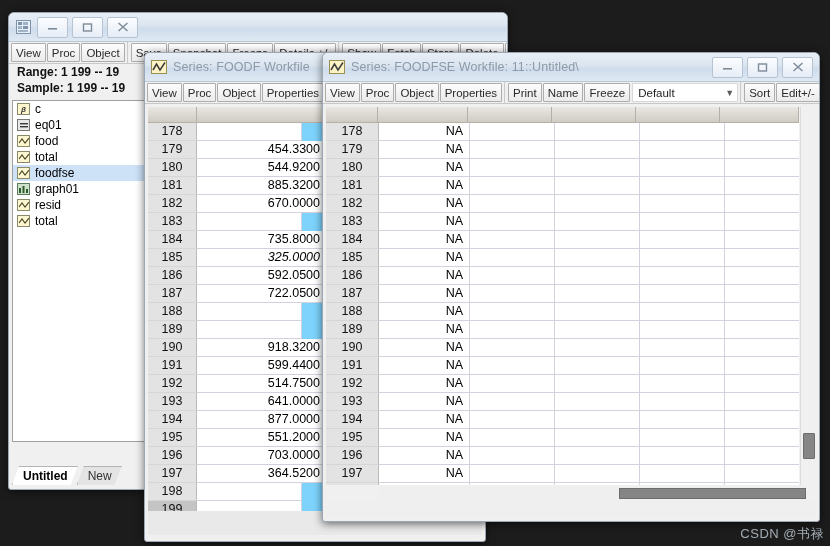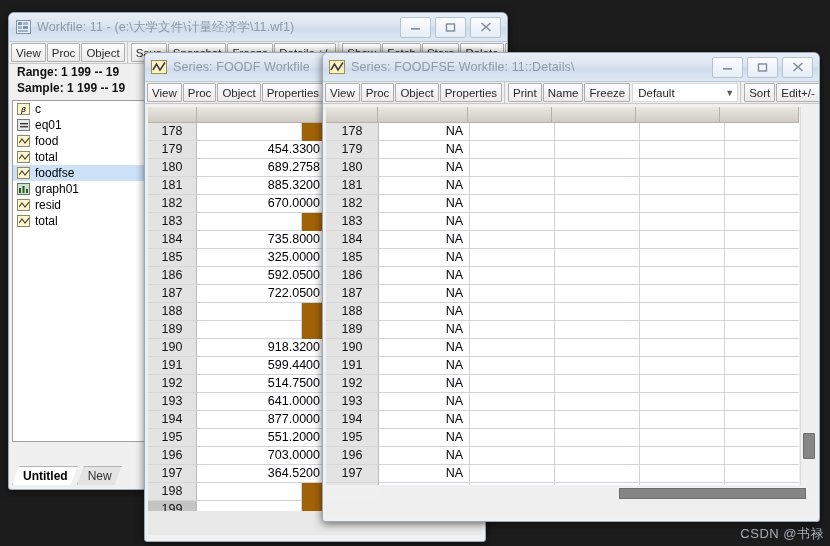--- a/index.html
+++ b/index.html
@@ -158,21 +158,21 @@
     margin-right: -1px;
     font-weight: bold;
     color: #000;
     clip-path: polygon(7px 0, 100% 0, calc(100% - 7px) 100%, 0 100%);
     position: relative;
   }
   .wf-tab.inactive { background: #e4e4e4; font-weight: normal; color: #333; }
 
   
   .sheet {
-    background: #a16207;
+    background: #7dd3fc;
     position: absolute;
     overflow: hidden;
   }
   .sheet-head {
     display: flex;
     height: 15px;
     background: #d4d0c8;
     border-bottom: 1px solid #b5b1a9;
   }
   .sheet-head .hcell {
@@ -257,21 +257,20 @@
       <span class="title-icon">
         <svg width="15" height="14" viewBox="0 0 15 14">
           <rect x="0.5" y="0.5" width="14" height="13" fill="#e9eef5" stroke="#7e93ad"></rect>
           <rect x="2" y="2" width="4" height="3" fill="#7e93ad"></rect>
           <rect x="7" y="2" width="5" height="3" fill="#9fb3c9"></rect>
           <rect x="2" y="6" width="4" height="3" fill="#9fb3c9"></rect>
           <rect x="7" y="6" width="5" height="3" fill="#7e93ad"></rect>
           <rect x="2" y="10" width="10" height="2" fill="#9fb3c9"></rect>
         </svg>
       </span>
-      <span class="title-text">Workfile: 11 - (e:\大学文件\计量经济学\11.wf1)</span>
       <span class="win-btns">
         <span class="win-btn">
           <svg width="11" height="9" viewBox="0 0 11 9">
               <rect x="1" y="5" width="9" height="1.6" fill="#7e8b99"></rect>
             </svg>
         </span>
         <span class="win-btn">
           <svg width="11" height="9" viewBox="0 0 11 9">
               <rect x="1.5" y="1" width="8" height="7" fill="none" stroke="#7e8b99" stroke-width="1.4"></rect>
             </svg>
@@ -417,21 +416,21 @@
             <div class="rowhdr" style="width: 48px;">178</div>
             <div class="cell" style="width: 105px;"></div>
           </div>
           <div class="row">
             <div class="rowhdr" style="width: 48px;">179</div>
             <div class="cell v" style="width: 130px;">454.3300</div>
             <div class="cell" style="width: 105px;"></div>
           </div>
           <div class="row">
             <div class="rowhdr" style="width: 48px;">180</div>
-            <div class="cell v" style="width: 130px;">689.2758</div>
+            <div class="cell v" style="width: 130px;">544.9200</div>
             <div class="cell" style="width: 105px;"></div>
           </div>
           <div class="row">
             <div class="rowhdr" style="width: 48px;">181</div>
             <div class="cell v" style="width: 130px;">885.3200</div>
             <div class="cell" style="width: 105px;"></div>
           </div>
           <div class="row">
             <div class="rowhdr" style="width: 48px;">182</div>
             <div class="cell v" style="width: 130px;">670.0000</div>
@@ -441,21 +440,21 @@
             <div class="rowhdr" style="width: 48px;">183</div>
             <div class="cell" style="width: 105px;"></div>
           </div>
           <div class="row">
             <div class="rowhdr" style="width: 48px;">184</div>
             <div class="cell v" style="width: 130px;">735.8000</div>
             <div class="cell" style="width: 105px;"></div>
           </div>
           <div class="row">
             <div class="rowhdr" style="width: 48px;">185</div>
-            <div class="cell v" style="width: 130px;">325.0000</div>
+            <div class="cell v" style="width: 130px; font-style: italic;">325.0000</div>
             <div class="cell" style="width: 105px;"></div>
           </div>
           <div class="row">
             <div class="rowhdr" style="width: 48px;">186</div>
             <div class="cell v" style="width: 130px;">592.0500</div>
             <div class="cell" style="width: 105px;"></div>
           </div>
           <div class="row">
             <div class="rowhdr" style="width: 48px;">187</div>
             <div class="cell v" style="width: 130px;">722.0500</div>
@@ -525,21 +524,21 @@
 
   <div class="win" id="fse-win" style="left:322px; top:52px; width:496px; height:468px;">
 
     <div class="titlebar">
       <span class="title-icon">
         <svg width="16" height="14" viewBox="0 0 16 14">
           <rect x="0.5" y="0.5" width="15" height="13" fill="#fdf3c4" stroke="#9a8f55"></rect>
           <polyline points="2,10 5.5,4 9,10 14,2.5" fill="none" stroke="#3c3c3c" stroke-width="1.5"></polyline>
         </svg>
       </span>
-      <span class="title-text">Series: FOODFSE   Workfile: 11::Details\</span>
+      <span class="title-text">Series: FOODFSE   Workfile: 11::Untitled\</span>
       <span class="win-btns">
         <span class="win-btn">
           <svg width="11" height="9" viewBox="0 0 11 9">
               <rect x="1" y="5" width="9" height="1.6" fill="#7e8b99"></rect>
             </svg>
         </span>
         <span class="win-btn">
           <svg width="11" height="9" viewBox="0 0 11 9">
               <rect x="1.5" y="1" width="8" height="7" fill="none" stroke="#7e8b99" stroke-width="1.4"></rect>
             </svg>

